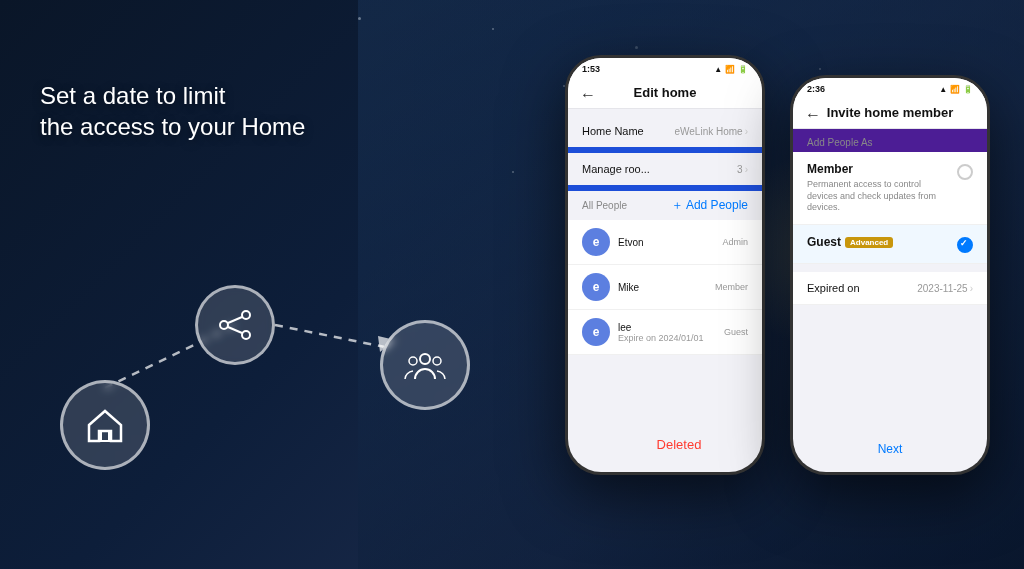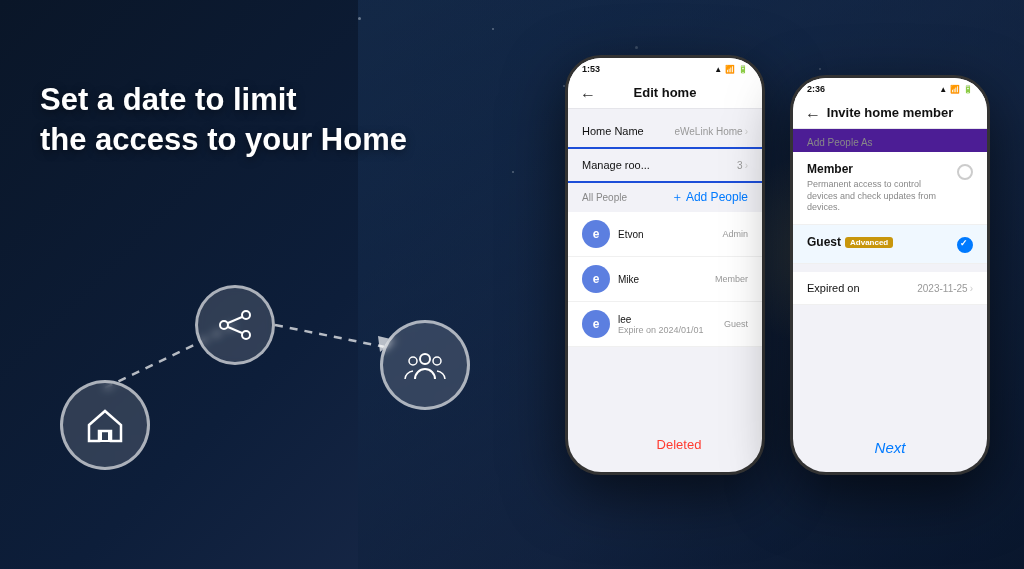--- a/index.html
+++ b/index.html
@@ -33,22 +33,22 @@
 
     
     .hero-text {
       position: absolute;
       left: 40px;
       top: 80px;
       color: white;
       z-index: 10;
     }
     .hero-text h1 {
-      font-size: 31px;
-      font-weight: 700;
+      font-size: 24px;
+      font-weight: 400;
       line-height: 1.3;
       text-shadow: 0 2px 8px rgba(0,0,0,0.5);
     }
 
     
     .icon-circle {
       position: absolute;
       border-radius: 50%;
       display: flex;
       align-items: center;
@@ -142,21 +142,21 @@
     .app-header .title {
       font-size: 13px;
       font-weight: 600;
       color: #111;
     }
     .list-item {
       display: flex;
       align-items: center;
       justify-content: space-between;
       padding: 10px 14px;
-      border-bottom: 2px solid #1d4ed8;
+      border-bottom: 6px solid #1d4ed8;
       font-size: 11px;
     }
     .list-item .label {
       color: #111;
       font-weight: 400;
     }
     .list-item .value {
       color: #999;
       font-size: 10px;
       display: flex;
@@ -308,24 +308,23 @@
       align-items: center;
       gap: 2px;
     }
 
     .next-btn {
       position: absolute;
       bottom: 16px;
       left: 50%;
       transform: translateX(-50%);
       color: #007aff;
-      font-size: 15px;
+      font-size: 12px;
       font-weight: 500;
       white-space: nowrap;
-      font-style: italic;
     }
 
     
     .connector-svg {
       position: absolute;
       top: 0; left: 0;
       width: 100%; height: 100%;
       z-index: 8;
       pointer-events: none;
     }

